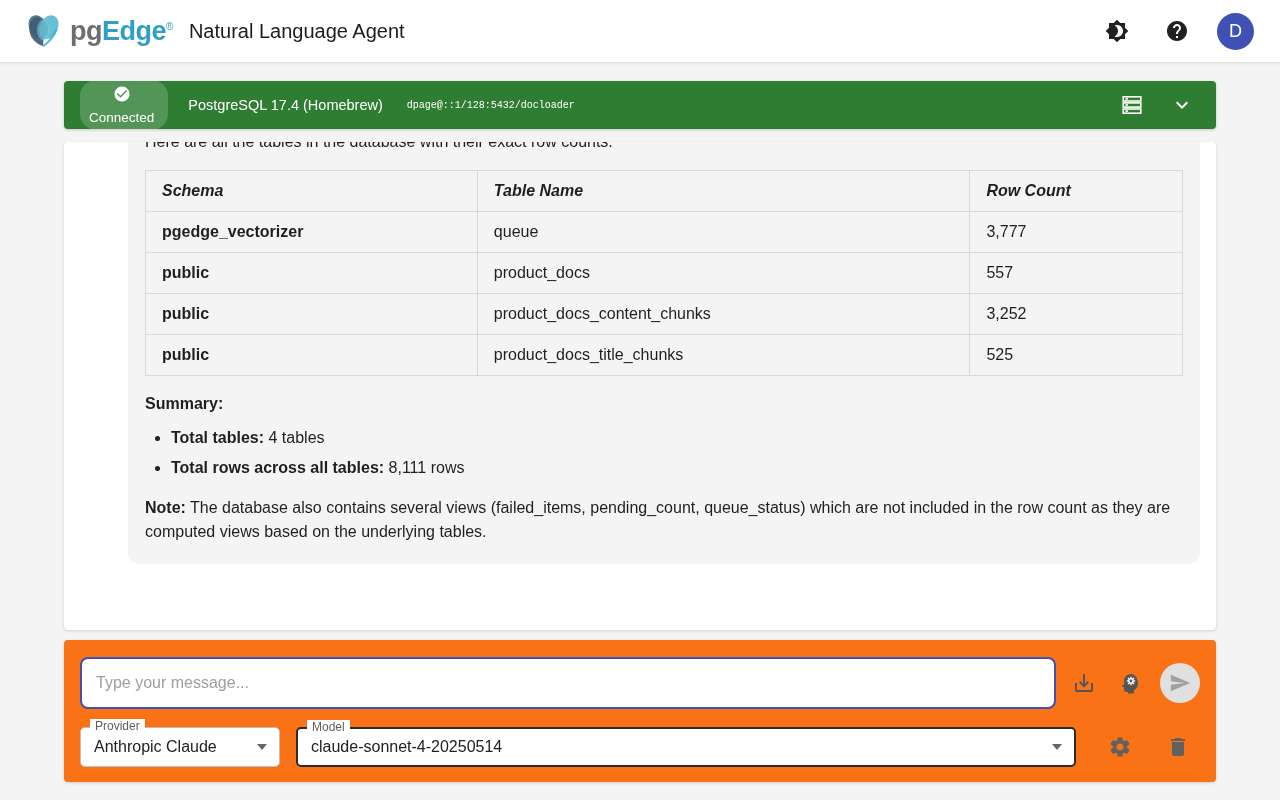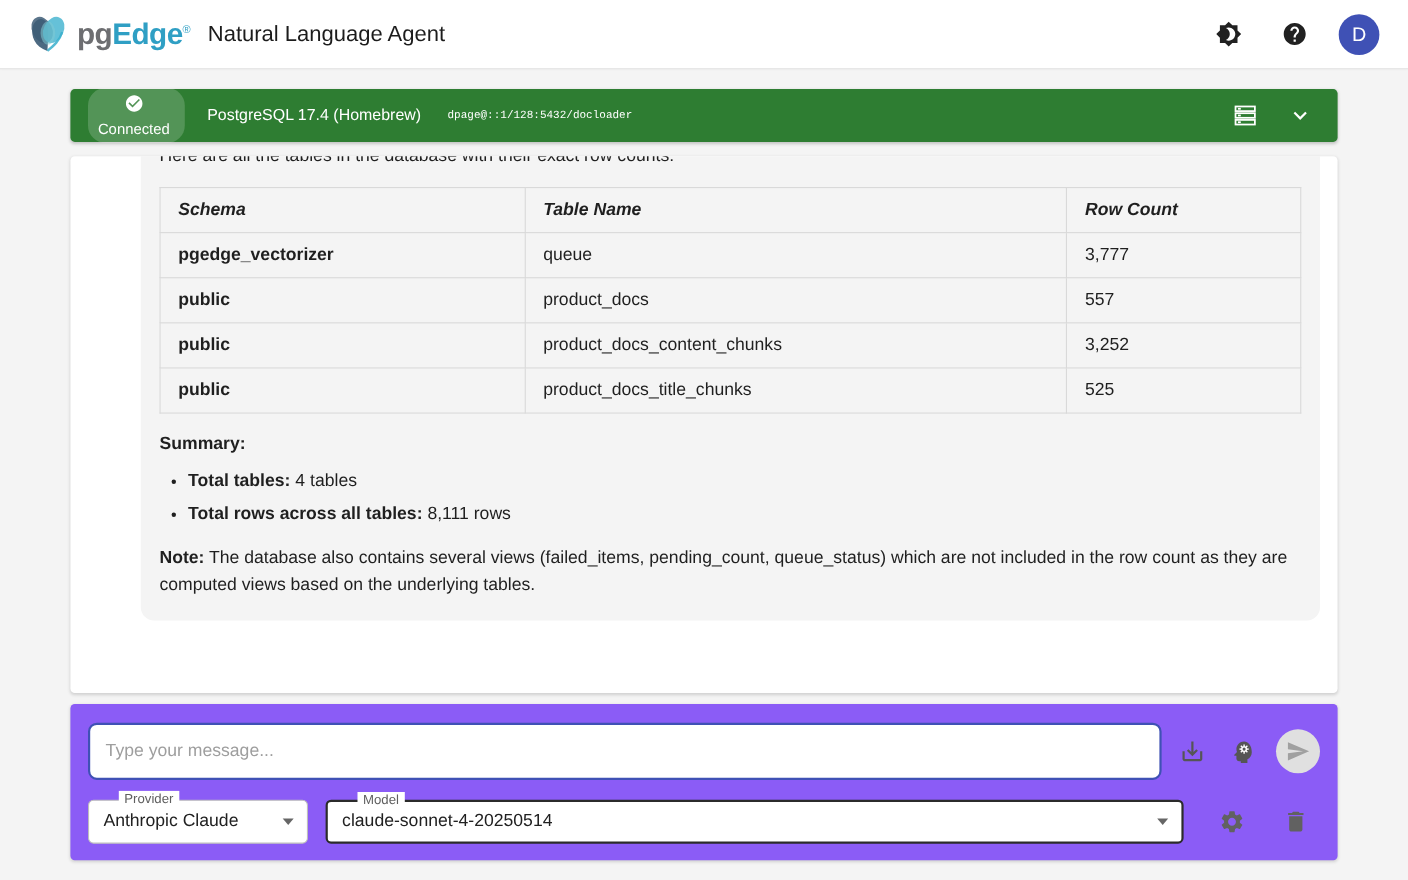--- a/index.html
+++ b/index.html
@@ -65,42 +65,42 @@
   .db-table th { font-weight:700;font-style:italic; }
   .db-table td.schema { font-weight:700; }
   .summary-heading { font-weight:700; margin:16px 0 10px; }
   .bubble ul { padding-left:26px; }
   .bubble li { font-size:16px; line-height:24px; margin:6px 0; }
   .note { margin-top:16px; }
   b { font-weight:700; }
 
   
   .composer-card {
-    margin:10px 64px 0 64px; background:#8b5cf6; border-radius:4px;
+    margin:10px 64px 0 64px; background:#f97316; border-radius:4px;
     box-shadow:0 1px 3px rgba(0,0,0,.15); padding:17px 16px 16px 16px; height:142px;
   }
   .composer-row1 { display:flex; align-items:center; }
   .message-input {
     flex:1; height:52px; border:2px solid #3f51b5; border-radius:8px; resize:none;
     font-family:"Liberation Sans", sans-serif; font-size:16px; padding:15px 14px; outline:none; color:#212121;
     background:#fff;
   }
   .message-input::placeholder { color:#9e9e9e; }
   .composer-row1 .icon-btn { margin-left:6px; }
   .composer-row1 .icon-btn:first-of-type { margin-left:8px; }
   .send-btn { width:40px; height:40px; border-radius:50%; background:#e0e0e0; border:none;
     display:flex; align-items:center; justify-content:center; margin-left:10px; cursor:pointer; }
   .send-btn svg { width:22px; height:22px; }
 
   .composer-row2 { display:flex; align-items:center; margin-top:18px; }
   .select-field { position:relative; height:40px; border:1px solid #bdbdbd; border-radius:5px;
     display:flex; align-items:center; padding:0 12px 0 13px; cursor:pointer; background:#fff; }
   .select-field.provider { width:200px; margin-right:16px; }
   .select-field.model { flex:1; margin-right:24px; border:2px solid #2b2b2b; }
-  .select-label { position:absolute; top:-9px; left:27px; background:#fff; padding:0 5px;
+  .select-label { position:absolute; top:-9px; left:9px; background:#fff; padding:0 5px;
     font-size:12px; color:#5f5f5f; }
   .select-value { font-size:16px; color:#212121; white-space:nowrap; overflow:hidden; }
   .select-arrow { margin-left:auto; width:0; height:0; border-left:5px solid transparent;
     border-right:5px solid transparent; border-top:6px solid #666; }
   .composer-row2 .icon-btn { margin-right:2px; }
   .composer-row2 .gear { margin-right:18px; }
 </style>
 </head>
 <body>
 

